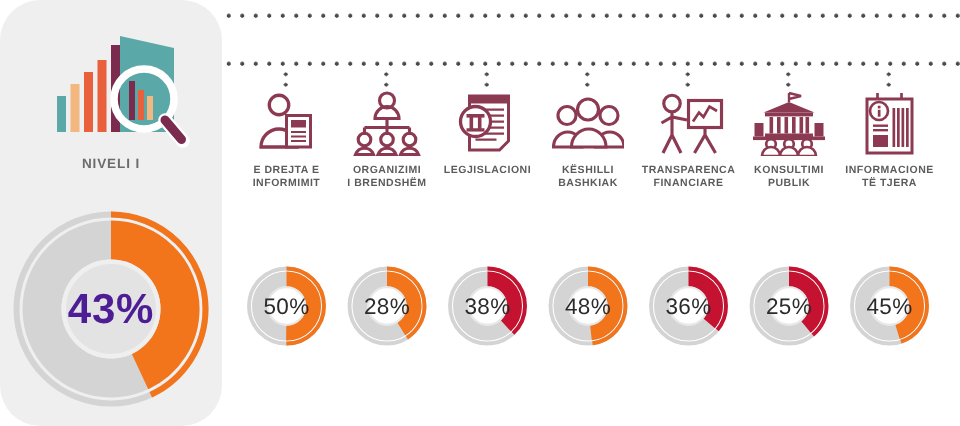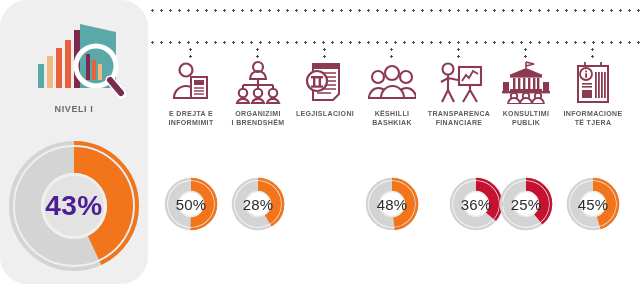--- a/index.html
+++ b/index.html
@@ -312,31 +312,41 @@
   <div class="mini" style="left:230px">
       <svg width="56" height="56" viewBox="0 0 56 56" style="position: absolute; left: 0px; top: 0px;">
         <circle cx="28" cy="28" r="25" fill="none" stroke="#D4D4D4" stroke-width="2.6" transform="rotate(-90 28 28)"></circle>
         <circle cx="28" cy="28" r="25" fill="none" stroke="#F2741B" stroke-width="2.6" stroke-dasharray="64.40264939859077 157.07963267948966" transform="rotate(-90 28 28)"></circle>
         <circle cx="28" cy="28" r="18" fill="none" stroke="#D4D4D4" stroke-width="10" transform="rotate(-90 28 28)"></circle>
         <circle cx="28" cy="28" r="18" fill="none" stroke="#F2741B" stroke-width="10" stroke-dasharray="46.36990756698535 113.09733552923255" transform="rotate(-90 28 28)"></circle>
         <circle cx="28" cy="28" r="12.5" fill="#ffffff" stroke="#E8E8E8" stroke-width="1.4"></circle>
       </svg>
     <div class="mini-val">28%</div>
   </div>
+  <div class="mini" style="left:297px">
+      <svg width="56" height="56" viewBox="0 0 56 56" style="position: absolute; left: 0px; top: 0px;">
+        <circle cx="28" cy="28" r="25" fill="none" stroke="#D4D4D4" stroke-width="2.6" transform="rotate(-90 28 28)"></circle>
+        <circle cx="28" cy="28" r="25" fill="none" stroke="#C41230" stroke-width="2.6" stroke-dasharray="59.69026041820607 157.07963267948966" transform="rotate(-90 28 28)"></circle>
+        <circle cx="28" cy="28" r="18" fill="none" stroke="#D4D4D4" stroke-width="10" transform="rotate(-90 28 28)"></circle>
+        <circle cx="28" cy="28" r="18" fill="none" stroke="#C41230" stroke-width="10" stroke-dasharray="42.97698750110837 113.09733552923255" transform="rotate(-90 28 28)"></circle>
+        <circle cx="28" cy="28" r="12.5" fill="#ffffff" stroke="#E8E8E8" stroke-width="1.4"></circle>
+      </svg>
+    <div class="mini-val">38%</div>
+  </div>
   <div class="mini" style="left:364px">
       <svg width="56" height="56" viewBox="0 0 56 56" style="position: absolute; left: 0px; top: 0px;">
         <circle cx="28" cy="28" r="25" fill="none" stroke="#D4D4D4" stroke-width="2.6" transform="rotate(-90 28 28)"></circle>
         <circle cx="28" cy="28" r="25" fill="none" stroke="#F2741B" stroke-width="2.6" stroke-dasharray="75.39822368615503 157.07963267948966" transform="rotate(-90 28 28)"></circle>
         <circle cx="28" cy="28" r="18" fill="none" stroke="#D4D4D4" stroke-width="10" transform="rotate(-90 28 28)"></circle>
         <circle cx="28" cy="28" r="18" fill="none" stroke="#F2741B" stroke-width="10" stroke-dasharray="54.286721054031624 113.09733552923255" transform="rotate(-90 28 28)"></circle>
         <circle cx="28" cy="28" r="12.5" fill="#ffffff" stroke="#E8E8E8" stroke-width="1.4"></circle>
       </svg>
     <div class="mini-val">48%</div>
   </div>
-  <div class="mini" style="left:448px">
+  <div class="mini" style="left:431px">
       <svg width="56" height="56" viewBox="0 0 56 56" style="position: absolute; left: 0px; top: 0px;">
         <circle cx="28" cy="28" r="25" fill="none" stroke="#D4D4D4" stroke-width="2.6" transform="rotate(-90 28 28)"></circle>
         <circle cx="28" cy="28" r="25" fill="none" stroke="#C41230" stroke-width="2.6" stroke-dasharray="56.548667764616276 157.07963267948966" transform="rotate(-90 28 28)"></circle>
         <circle cx="28" cy="28" r="18" fill="none" stroke="#D4D4D4" stroke-width="10" transform="rotate(-90 28 28)"></circle>
         <circle cx="28" cy="28" r="18" fill="none" stroke="#C41230" stroke-width="10" stroke-dasharray="40.715040790523716 113.09733552923255" transform="rotate(-90 28 28)"></circle>
         <circle cx="28" cy="28" r="12.5" fill="#ffffff" stroke="#E8E8E8" stroke-width="1.4"></circle>
       </svg>
     <div class="mini-val">36%</div>
   </div>
   <div class="mini" style="left:498px">

